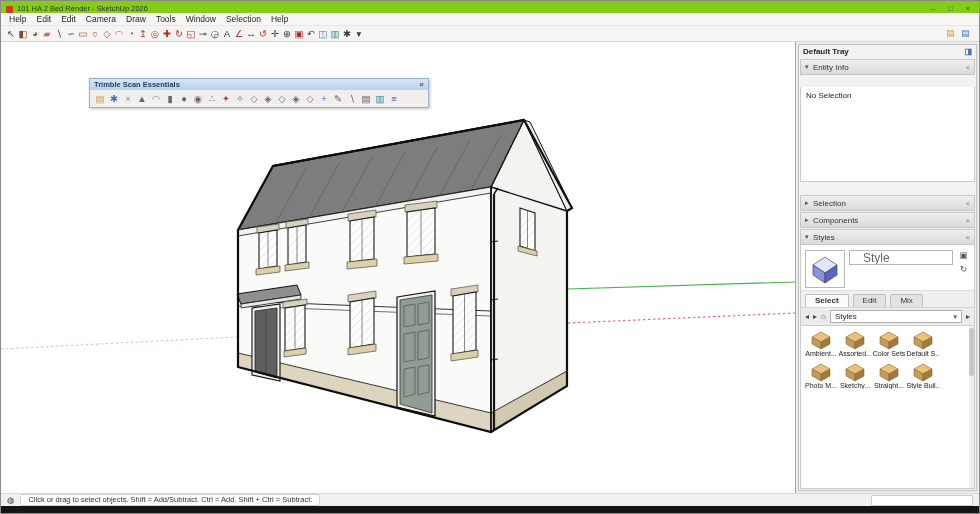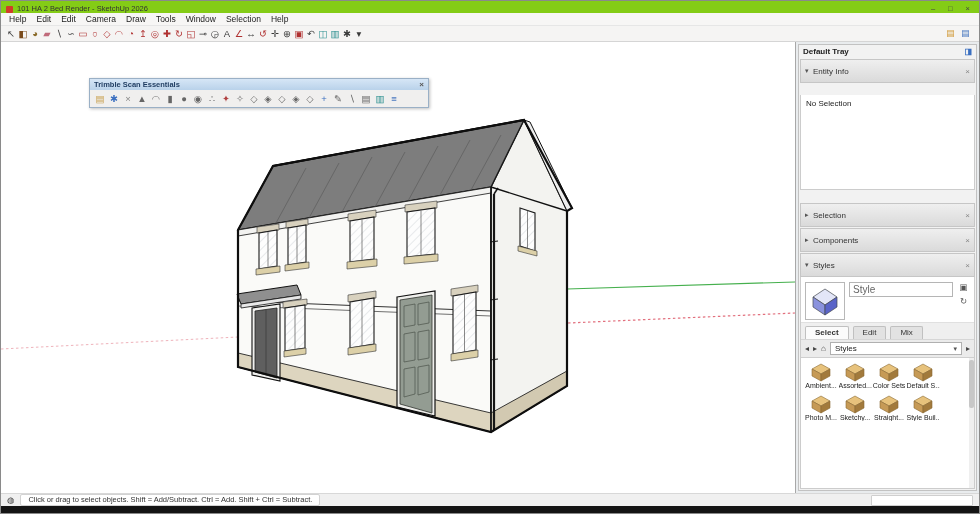--- a/index.html
+++ b/index.html
@@ -24,28 +24,28 @@
   .scan-toolbar{position:absolute;left:88px;top:36px;width:338px;background:#f0efee;border:1px solid #9ab0c6;box-shadow:1px 1px 3px rgba(0,0,0,.25);}
   .scan-title{height:11px;background:linear-gradient(#d6e6f6,#b9d2ea);display:flex;align-items:center;padding:0 4px;font-size:7.5px;font-weight:bold;color:#1d3a5f;}
   .scan-close{margin-left:auto;color:#555;font-size:8px;}
   .scan-icons{display:flex;align-items:center;padding:2px 3px;}
   .scan-icon{width:14px;text-align:center;font-size:9.5px;line-height:13px;}
   
   .tray{position:absolute;top:41px;left:794px;right:0;height:451px;background:#e9ecee;box-sizing:border-box;padding:2px;border-left:1px solid #a8a8a8;}
   .tray-inner{display:flex;flex-direction:column;height:100%;border:1px solid #c2c2c2;background:#f2f2f2;box-sizing:border-box;}
   .tray-header{height:13px;display:flex;align-items:center;padding:0 4px;font-weight:bold;font-size:8px;color:#222;flex:0 0 auto;justify-content:flex-end;}
   .tray-opt{margin-left:auto;color:#3a6fc0;font-size:8px;}
-  .sec-h{height:24px;background:linear-gradient(#efefef,#dadada);border:1px solid #c6c6c6;display:flex;align-items:center;padding:0 4px;font-size:8px;color:#333;margin:1px 1px 0 1px;flex:0 0 auto;box-sizing:border-box;}
+  .sec-h{height:16px;background:linear-gradient(#efefef,#dadada);border:1px solid #c6c6c6;display:flex;align-items:center;padding:0 4px;font-size:8px;color:#333;margin:1px 1px 0 1px;flex:0 0 auto;box-sizing:border-box;}
   .sec-h .chev{width:8px;font-size:7px;color:#555;}
   .sec-h .sec-x{margin-left:auto;color:#888;font-size:8px;}
   .ei-body{height:95px;background:#fff;border:1px solid #ccc;border-top:none;margin:12px 1px;padding:4px 5px;font-size:8px;color:#222;flex:0 0 auto;box-sizing:border-box;}
   .styles-box{flex:1;display:flex;flex-direction:column;margin:0 1px 1px 1px;border:1px solid #ccc;border-top:none;background:#efefef;overflow:hidden;box-sizing:border-box;}
   .style-preview-row{display:flex;gap:4px;padding:5px 4px;background:#fff;border-bottom:1px solid #e0e0e0;flex:0 0 auto;height:46px;box-sizing:border-box;}
   .style-thumb{width:38px;height:36px;border:1px solid #b8b8b8;background:#fff;flex:0 0 auto;}
-  .style-name{flex:1;height:13px;font-size:10px;border:1px solid #b5b5b5;padding:0 3px;color:#666;min-width:0;font-family:"Liberation Sans",sans-serif;}
+  .style-name{flex:1;height:13px;font-size:12px;border:1px solid #b5b5b5;padding:0 13px;color:#666;min-width:0;font-family:"Liberation Sans",sans-serif;}
   .style-btns{display:flex;flex-direction:column;gap:4px;width:13px;align-items:center;font-size:8.5px;color:#555;flex:0 0 auto;}
   .style-tabs{display:flex;gap:4px;padding:3px 4px 0 4px;flex:0 0 auto;}
   .tab{padding:0 9px;font-size:8px;line-height:12px;background:#e2e2e2;border:1px solid #c0c0c0;border-bottom:none;border-radius:2px 2px 0 0;color:#333;}
   .tab.active{background:#fbfbfb;font-weight:bold;}
   .style-nav{display:flex;align-items:center;gap:4px;padding:2px 4px;background:#ebebeb;border-top:1px solid #d6d6d6;border-bottom:1px solid #cfcfcf;flex:0 0 auto;}
   .style-nav .nav-ic{font-size:8px;color:#444;}
   .style-dd{flex:1;display:flex;align-items:center;justify-content:space-between;background:#fff;border:1px solid #b0b0b0;height:11px;padding:0 4px;font-size:8px;color:#222;min-width:0;}
   .dd-arrow{font-size:7px;color:#555;}
   .style-grid{flex:1;background:#fff;display:flex;flex-wrap:wrap;align-content:flex-start;padding:4px 2px 0 3px;position:relative;overflow:hidden;}
   .style-item{width:34px;display:flex;flex-direction:column;align-items:center;margin-bottom:5px;}

